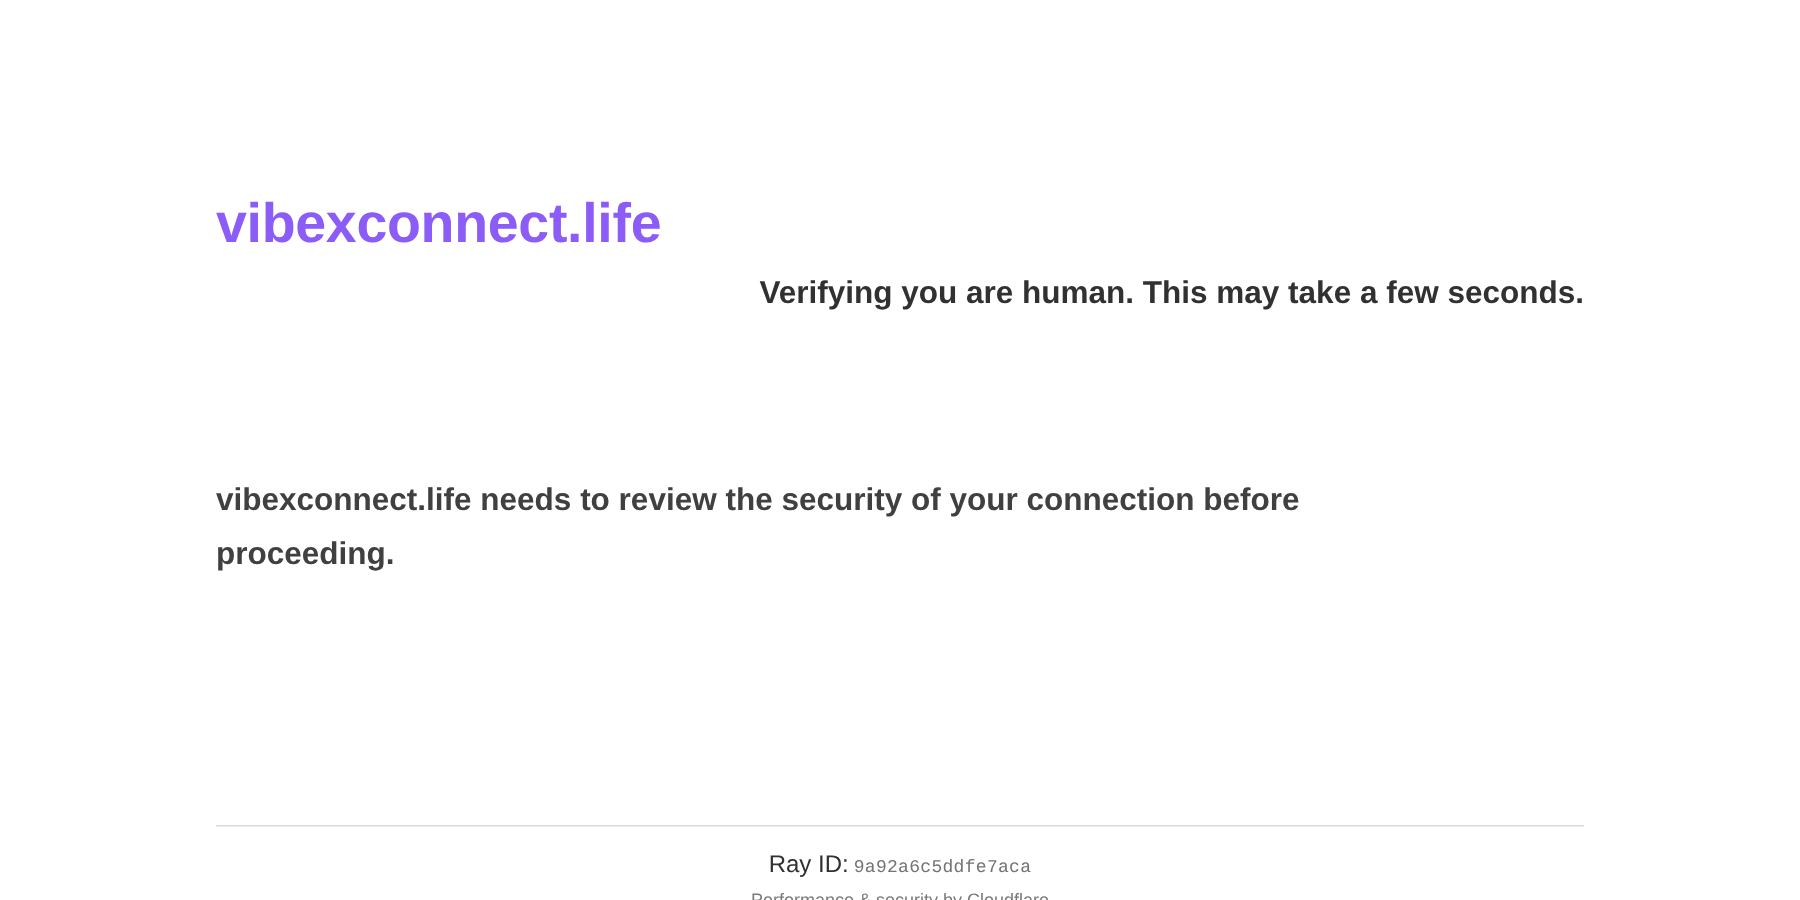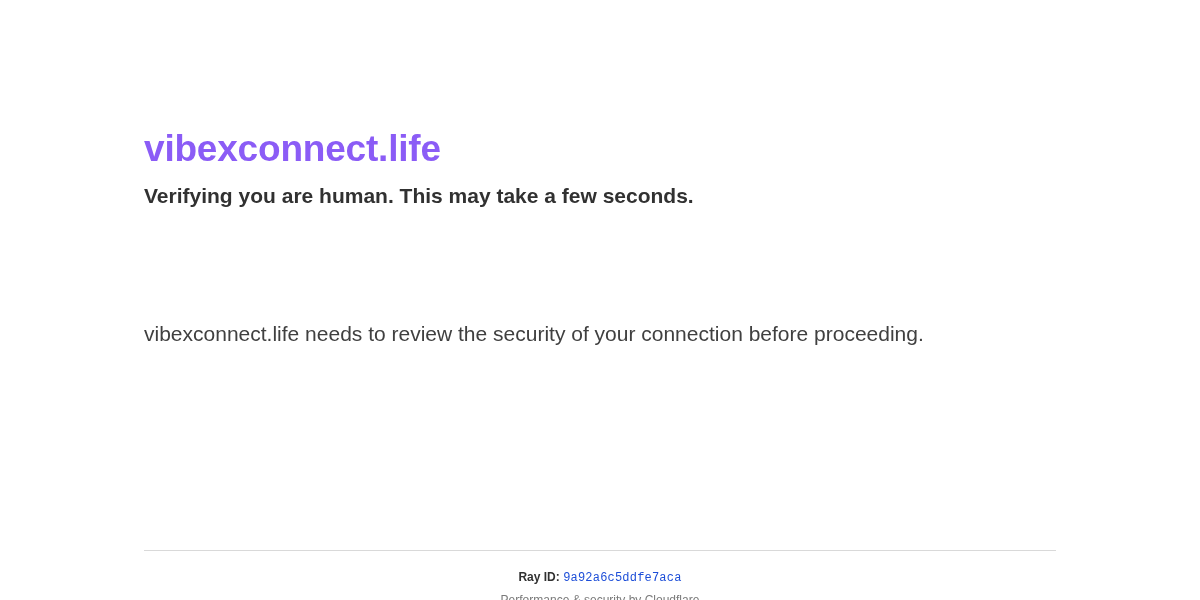--- a/index.html
+++ b/index.html
@@ -45,34 +45,35 @@
     white-space: nowrap;
   }
 
   .subtitle {
     margin: 10px 0 0 0;
     font-size: 21px;
     line-height: 28px;
     font-weight: 600;
     color: #313131;
     white-space: nowrap;
+    text-align: right;
   }
 
   
   .challenge-area {
     height: 86px;
     margin-top: 20px;
   }
 
   .body-copy {
     margin: 0;
     max-width: 800px;
     font-size: 21px;
     line-height: 36px;
-    font-weight: 400;
+    font-weight: 700;
     color: #404040;
   }
 
   .spacer-bottom {
     height: 145px;
   }
 
   
   .footer {
     position: absolute;
@@ -88,28 +89,28 @@
   }
 
   .ray-line {
     font-size: 12px;
     line-height: 14px;
     color: #313131;
     white-space: nowrap;
   }
 
   .ray-label {
-    font-weight: 700;
-    font-size: 12px;
+    font-weight: 400;
+    font-size: 16px;
   }
 
   .ray-value {
     font-family: "Liberation Mono", "DejaVu Sans Mono", monospace;
     font-size: 12px;
-    color: #1d4ed8;
+    color: #737373;
     letter-spacing: 0.2px;
   }
 
   .attribution {
     margin-top: 8px;
     font-size: 12px;
     line-height: 14px;
     color: #7a7a7a;
     white-space: nowrap;
   }

